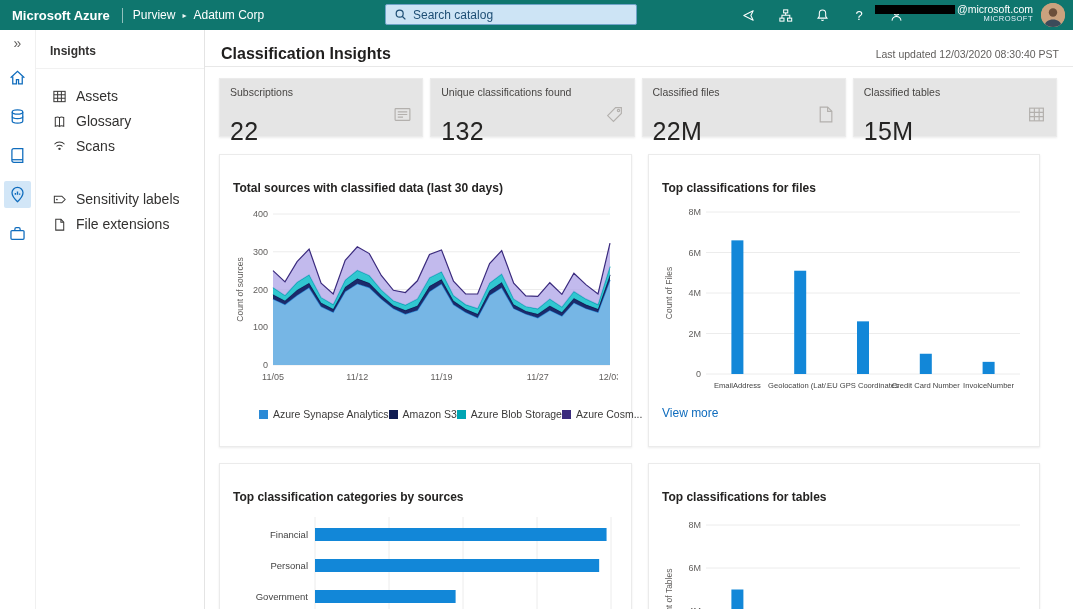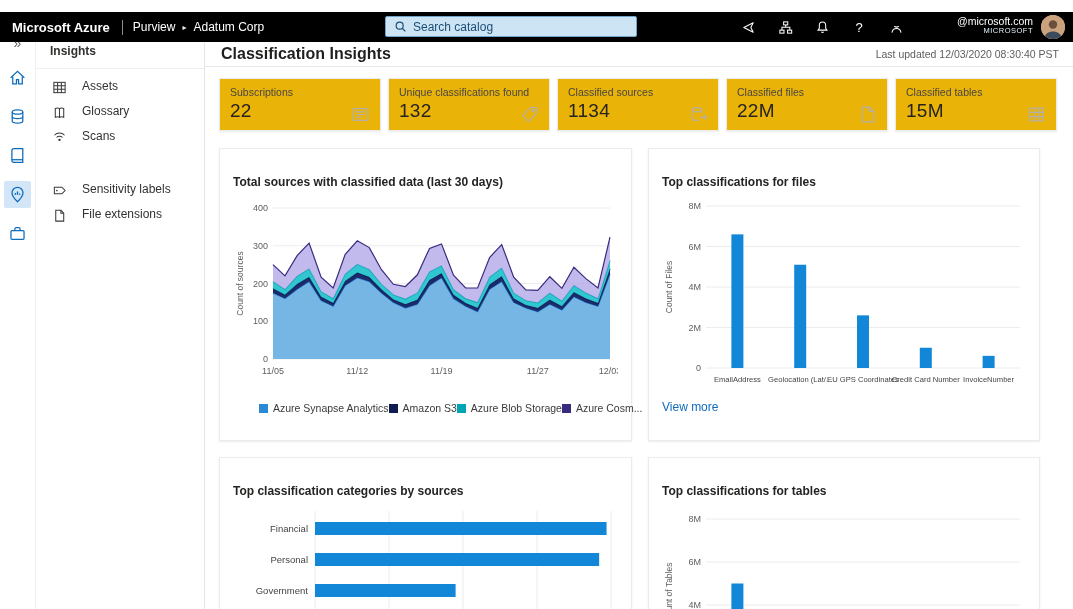--- a/index.html
+++ b/index.html
@@ -1,21 +1,21 @@
 <!DOCTYPE html>
 <html><head>
 <meta charset="utf-8">
 <style>
   *{margin:0;padding:0;box-sizing:border-box}
   html,body{width:1073px;height:609px;overflow:hidden;background:#fff;
     font-family:"Liberation Sans",sans-serif;color:#323130}
   body{position:relative}
 
   
-  .topbar{position:absolute;top:12px;left:0;right:0;height:30px;background:#000000;
+  .topbar{position:absolute;top:0;left:0;right:0;height:30px;background:#0f766e;
     display:flex;align-items:center;color:#fff;z-index:20}
   .brand{font-size:13px;font-weight:700;padding:0 8px 0 12px;white-space:nowrap;cursor:pointer}
   .tb-sep{width:1px;height:15px;background:rgba(255,255,255,.55);margin:0 10px 0 4px}
   .crumb{font-size:12px;display:flex;gap:7px;align-items:center;white-space:nowrap}
   .crumb .sep{font-size:8px;opacity:.95}
   .search{position:absolute;left:385px;top:4px;width:252px;height:21px;background:#cde4f5;
     border:1px solid #6fa3c8;border-radius:2px;display:flex;align-items:center;padding:0 8px;gap:6px}
   .search input{flex:1;border:none;background:transparent;outline:none;font-size:12px;
     color:#12324e;font-family:inherit}
   .search input::placeholder{color:#1d4e74}
@@ -37,40 +37,40 @@
   .rail-caret{font-size:14px;color:#605e5c;cursor:pointer;height:18px;line-height:18px}
   .rail-btn{width:27px;height:27px;display:flex;align-items:center;justify-content:center;
     cursor:pointer;border-radius:2px}
   .rail-btn.active{background:#d2e6f7}
 
   
   .sidebar{position:absolute;top:30px;left:36px;width:169px;bottom:0;background:#fff;
     border-right:1px solid #e4e4e4;padding-top:6px;z-index:10}
   .sb-header{font-size:12px;font-weight:700;color:#323130;padding:8px 14px 10px;
     border-bottom:1px solid #f1f1f1;margin-bottom:10px}
-  .sb-item{position:relative;display:flex;align-items:flex-start;gap:15px;height:25px;
-    padding-left:15px;font-size:12px;color:#323130;cursor:pointer;white-space:nowrap}
+  .sb-item{position:relative;display:flex;align-items:flex-end;gap:9px;height:25px;
+    padding-left:15px;font-size:14px;color:#323130;cursor:pointer;white-space:nowrap}
   .sb-item .ic{width:16px;height:16px;flex:none;display:flex;align-items:center;justify-content:center}
   .sb-item.gap{margin-top:28px}
   .red-box{position:absolute;left:3px;top:-2px;width:142px;height:27px;
     border:2px solid #ce2a23;pointer-events:none}
 
   
   .main{position:absolute;top:30px;left:205px;right:0;bottom:0;background:#fff;overflow:hidden}
   .main-head{height:37px;display:flex;align-items:center;justify-content:space-between;
     padding:12px 14px 0 16px;border-bottom:1px solid #e8e8e8}
   .page-title{font-size:16px;font-weight:700;color:#201f1e}
   .last-updated{font-size:10.5px;color:#605e5c}
   .content{padding:11px 16px 0 14px}
 
   .kpis{display:flex;gap:7px}
   .kpi{flex:1;border:1px solid #ebebeb;box-shadow:0 1px 2px rgba(0,0,0,.08);
-    padding:7px 10px 8px;height:53px;position:relative;background:#eab308}
+    padding:7px 10px 8px;height:59px;position:relative;background:#e5e5e5}
   .kpi-label{font-size:10.5px;color:#484644;white-space:nowrap;overflow:hidden}
-  .kpi-value{font-size:19px;color:#252423;margin-top:2px;letter-spacing:.3px}
+  .kpi-value{font-size:25px;color:#252423;margin-top:19px;letter-spacing:.3px}
   .kpi-ic{position:absolute;right:10px;top:26px;color:#b3b0ad;display:flex}
 
   .charts{display:grid;grid-template-columns:413px 392px;gap:16px;margin-top:17px}
   .panel{border:1px solid #ebebeb;box-shadow:0 1px 2px rgba(0,0,0,.08);background:#fff;
     padding:26px 13px;display:flex;flex-direction:column}
   .panel.cut{height:230px;overflow:hidden}
   .panel-title{font-size:12px;font-weight:700;color:#252423;margin-bottom:7px}
   .legend{display:flex;font-size:10.5px;color:#3b3a39;margin-top:auto;padding-left:26px}
   .lg-item{display:flex;align-items:center;gap:5px;white-space:nowrap}
   .lg-sq{width:9px;height:9px;display:inline-block}
@@ -248,31 +248,20 @@
             </svg>
         </span>
       </div>
       <div class="kpi">
         <div class="kpi-label">Unique classifications found</div>
         <div class="kpi-value">132</div>
         <span class="kpi-ic">
           <svg viewBox="0 0 18 18" width="19" height="19" fill="none" stroke="#b3b0ad" stroke-width="1.1">
             <path d="M2.5 10 10 2.5h5.5V8L8 15.5z"></path>
               <circle cx="12.8" cy="5.2" r="1.1"></circle>
-            </svg>
-        </span>
-      </div>
-      <div class="kpi">
-        <div class="kpi-label">Classified sources</div>
-        <div class="kpi-value">1134</div>
-        <span class="kpi-ic">
-          <svg viewBox="0 0 18 18" width="19" height="19" fill="none" stroke="#b3b0ad" stroke-width="1.1">
-            <ellipse cx="7.5" cy="4.5" rx="4.5" ry="2"></ellipse>
-            <path d="M3 4.5v8c0 1.1 2 2 4.5 2 .9 0 1.8-.1 2.5-.3M12 4.5V8"></path>
-            <path d="M10.5 11.5h6M14.3 9.5l2.2 2-2.2 2"></path>
             </svg>
         </span>
       </div>
       <div class="kpi">
         <div class="kpi-label">Classified files</div>
         <div class="kpi-value">22M</div>
         <span class="kpi-ic">
           <svg viewBox="0 0 18 18" width="19" height="19" fill="none" stroke="#b3b0ad" stroke-width="1.1">
             <path d="M4 2h7l4 4v10H4z"></path>
               <path d="M11 2v4h4"></path>

